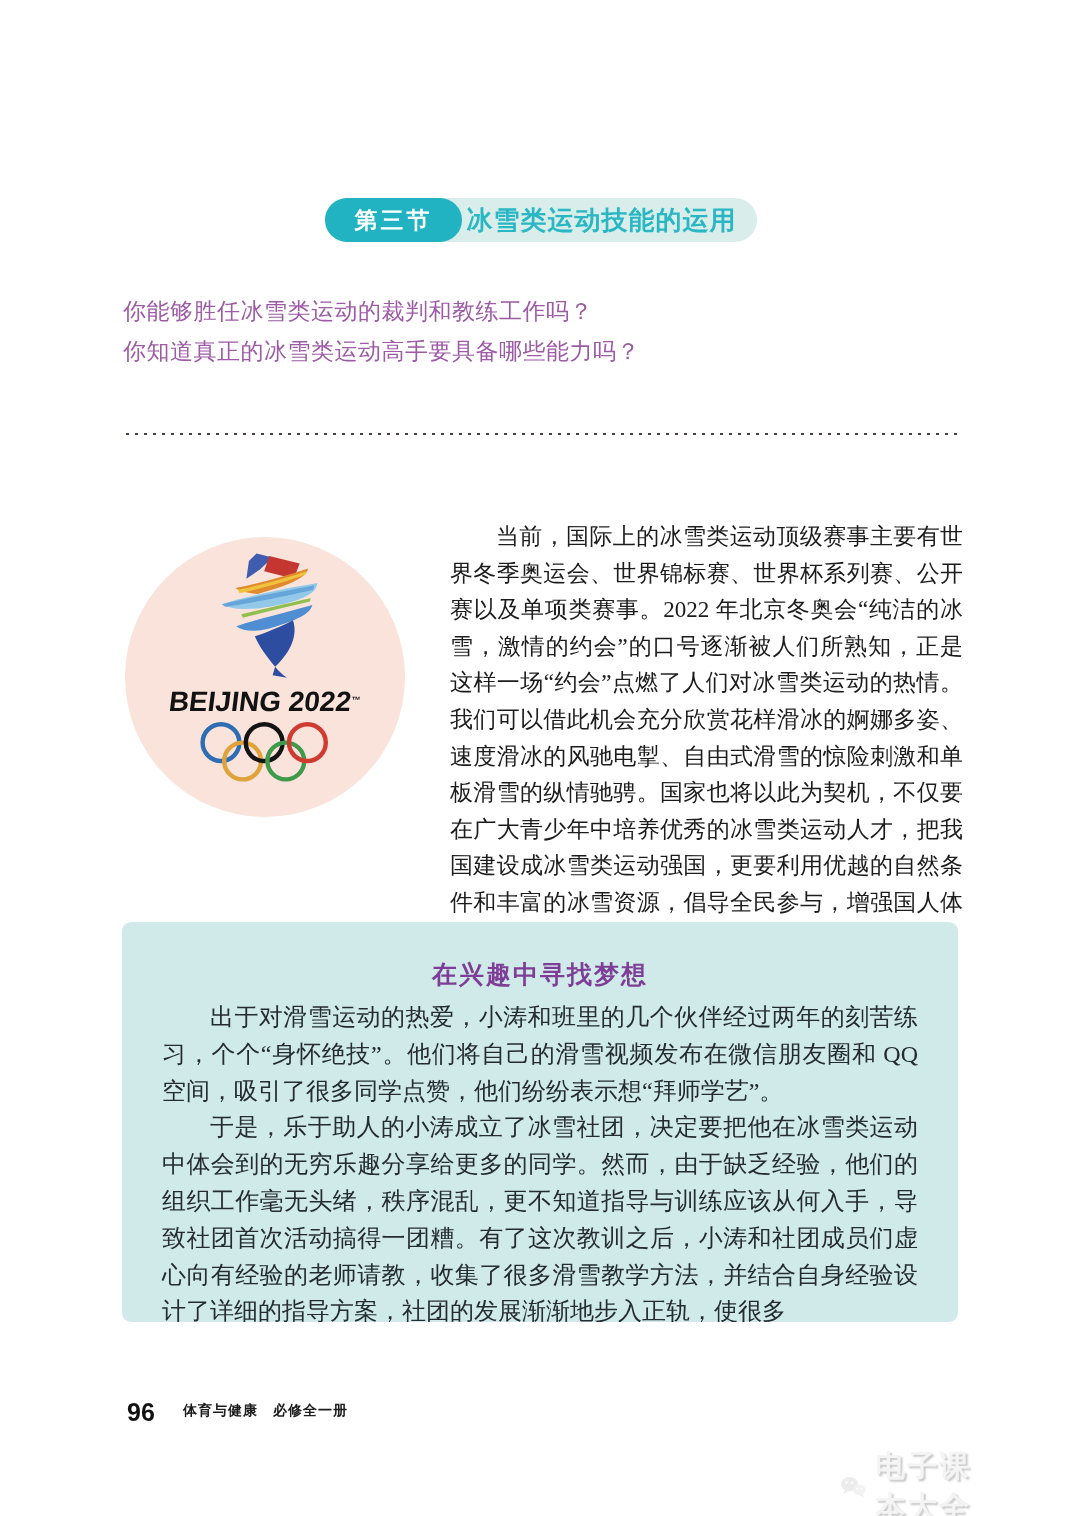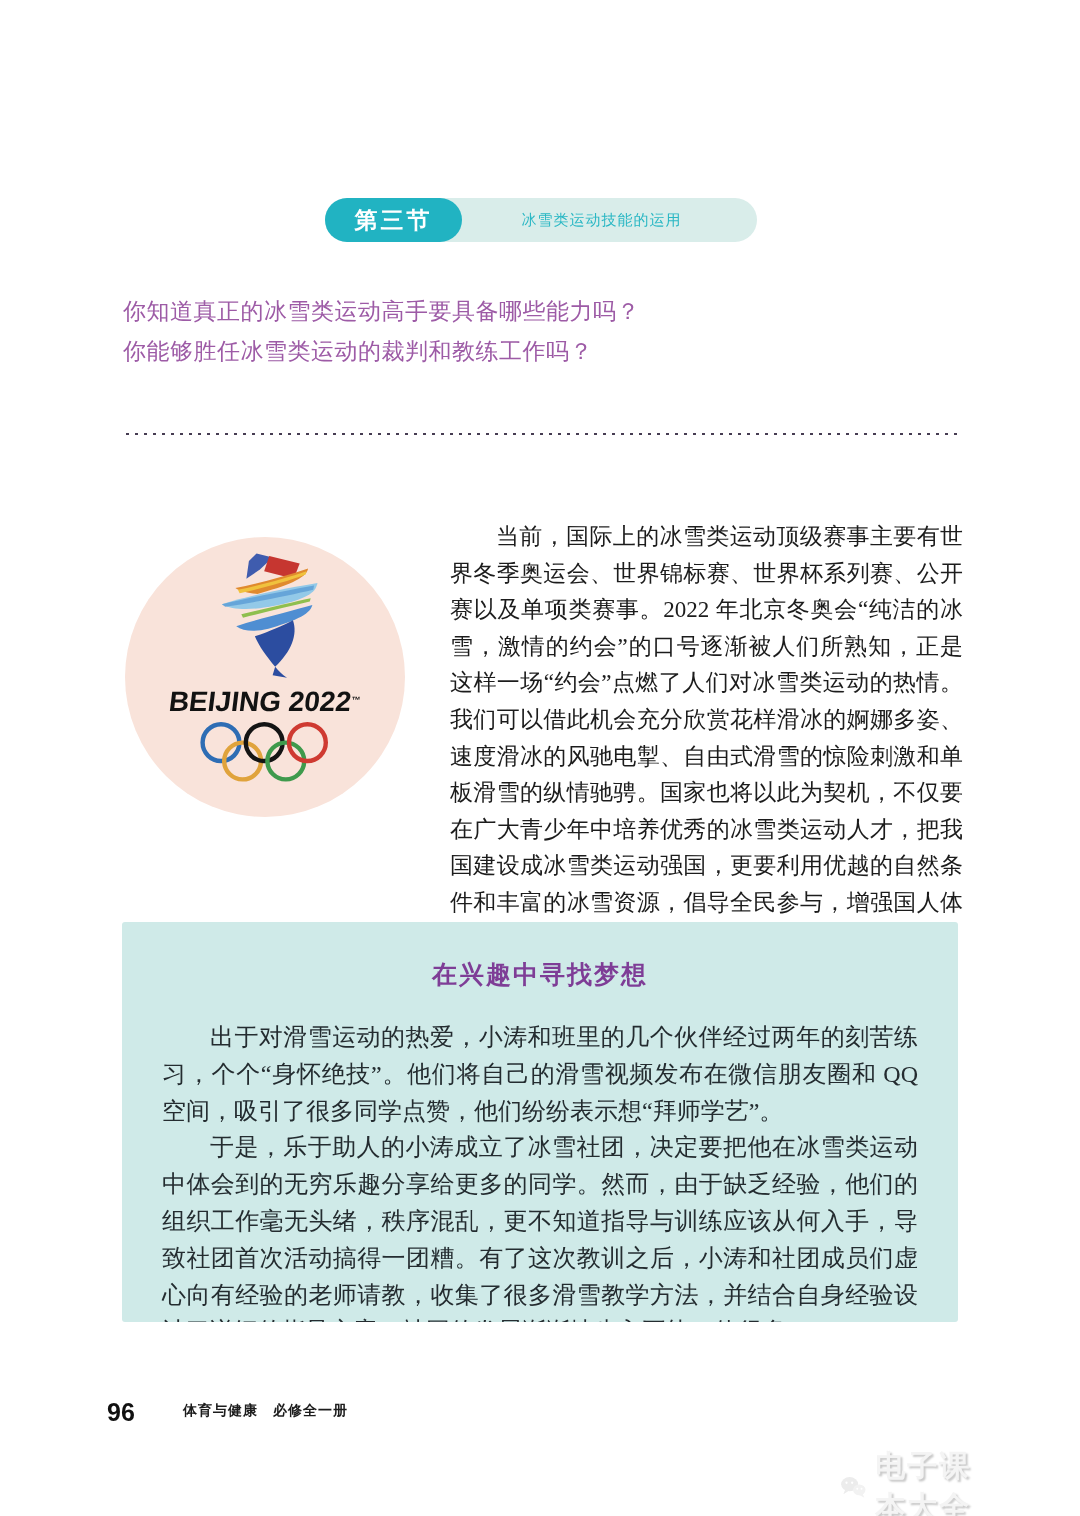--- a/index.html
+++ b/index.html
@@ -13,22 +13,22 @@
     position:absolute; left:325px; top:198px; width:432px; height:44px;
     background:#d9edea; border-radius:22px; display:flex; align-items:center;
     font-family:"Liberation Sans","DejaVu Sans",sans-serif;
   }
   .section-badge {
     height:44px; min-width:137px; background:#21b3c2; border-radius:22px;
     color:#ffffff; font-weight:bold; font-size:23px; letter-spacing:3px;
     display:flex; align-items:center; justify-content:center;
   }
   .section-title {
-    flex:1; text-align:center; color:#29b7c4; font-weight:normal;
-    font-size:15px; letter-spacing:1px; padding-right:16px;
+    flex:1; text-align:center; color:#29b7c4; font-weight:bold;
+    font-size:26px; letter-spacing:1px; padding-right:16px;
   }
 
   
   .questions { position:absolute; left:123px; top:292px; font-size:23px;
     color:#9d5ba6; line-height:40px; letter-spacing:0.5px; }
 
   
   .divider {
     position:absolute; left:123px; top:432px; width:836px; height:4px;
     background-image:radial-gradient(circle, #463c52 1.3px, rgba(0,0,0,0) 1.5px);
@@ -53,36 +53,36 @@
   
   .main-para {
     position:absolute; left:450px; top:496px; width:513px;
     font-size:23px; line-height:36.6px; text-align:justify; text-indent:2em;
     color:#1c1c1c;
   }
 
   
   .story-box {
     position:absolute; left:122px; top:922px; width:836px; height:400px;
-    background:#cfeae8; border-radius:3px; box-sizing:border-box;
+    background:#cfeae8; border-radius:9px; box-sizing:border-box;
     padding:36px 40px 0 40px; overflow:hidden;
   }
   .story-title {
     text-align:center; color:#7e3d96; font-weight:bold; font-size:25px;
     letter-spacing:2px;
   }
   .story-para {
     margin:0; font-size:24px; line-height:36.8px; text-align:justify;
     text-indent:2em; color:#242c30;
   }
-  .story-para.first { margin-top:28px; }
+  .story-para.first { margin-top:8px; }
 
   
   .footer-num {
-    position:absolute; left:107px; top:1398px;
+    position:absolute; left:127px; top:1398px;
     font-family:"Liberation Sans","DejaVu Sans",sans-serif;
     font-weight:bold; font-size:25px; color:#111111;
   }
   .footer-title {
     position:absolute; left:183px; top:1402px; font-size:14px; font-weight:bold;
     letter-spacing:1px; color:#1c1c1c;
   }
 
   
   .watermark {
@@ -96,22 +96,22 @@
 <body>
 
 <div class="page">
 
   <div class="section-header">
     <div class="section-badge">第三节</div>
     <div class="section-title">冰雪类运动技能的运用</div>
   </div>
 
   <div class="questions">
+    <div>你能够胜任冰雪类运动的裁判和教练工作吗？</div>
     <div>你知道真正的冰雪类运动高手要具备哪些能力吗？</div>
-    <div>你能够胜任冰雪类运动的裁判和教练工作吗？</div>
   </div>
 
   <div class="divider"></div>
 
   <div class="logo-circle">
     <svg class="emblem" width="110" height="142" viewBox="0 0 130 160" aria-hidden="true">
       <path d="M55 6 L74 11 L59 25 L43 36 L46 15 Z" fill="#3f5cae"></path>
       <path d="M70 9 L106 18 L99 36 L64 27 Z" fill="#c63630"></path>
       <path d="M30 47 C56 42 86 34 116 24 C114 36 89 45 56 54 C46 53 36 51 30 47 Z" fill="#e08a2e"></path>
       <path d="M33 49 C61 43 91 35 114 27 L113 31 C89 40 59 48 35 53 Z" fill="#f0c23d"></path>

